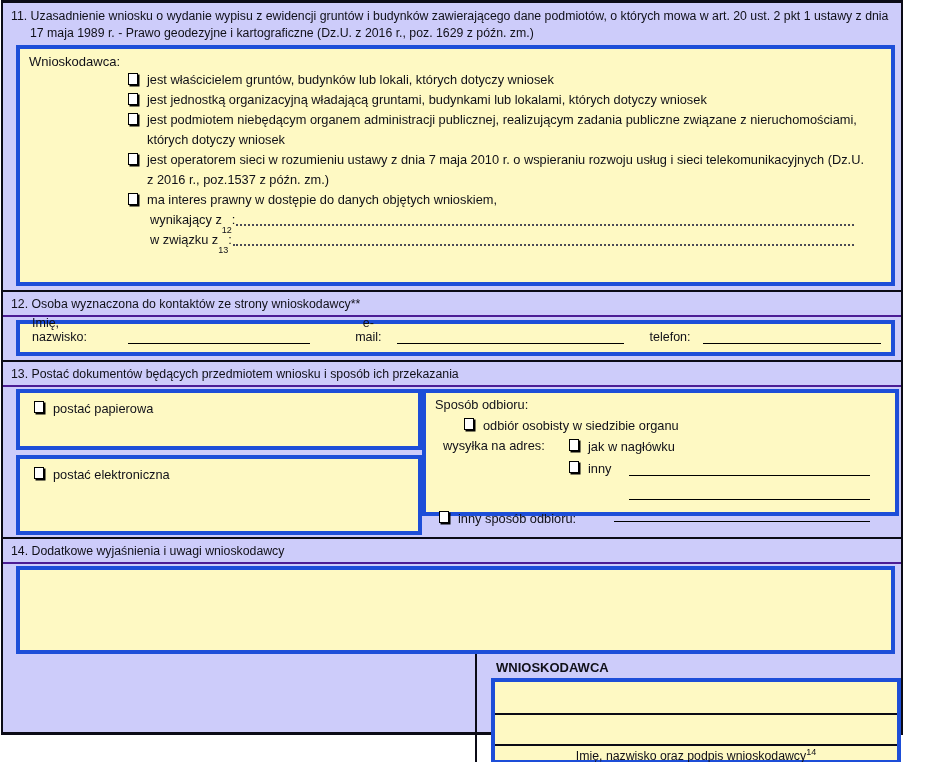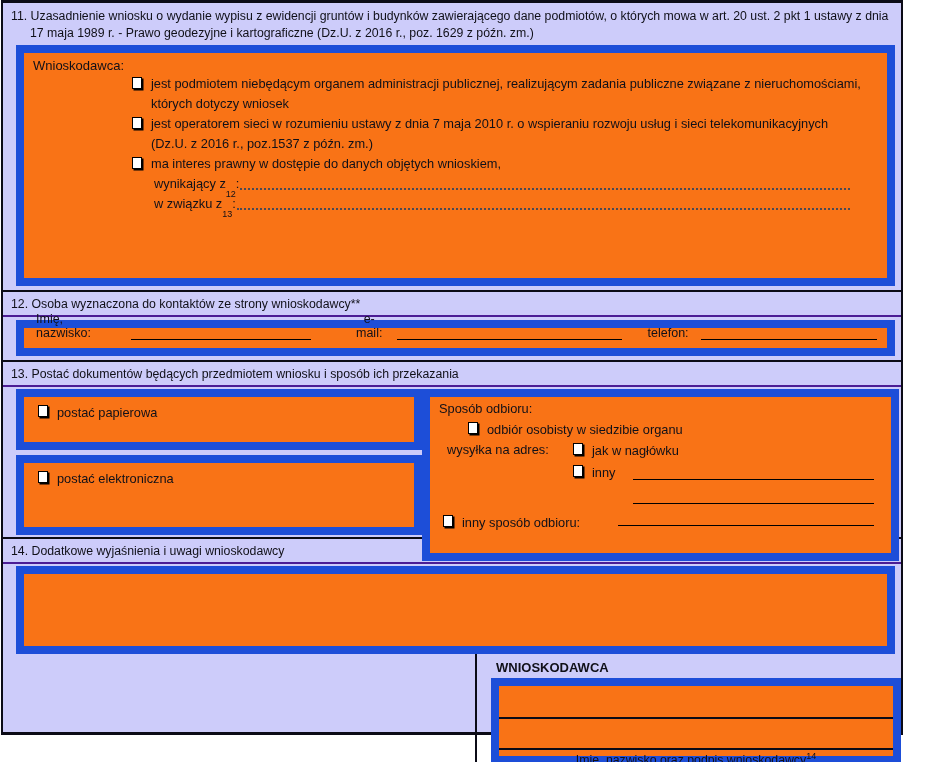--- a/index.html
+++ b/index.html
@@ -18,21 +18,21 @@
     border-top-width: 3px;
     border-bottom-width: 3px;
   }
   .band { font-size: 12.3px; line-height: 16.5px; padding: 5px 8px 4px 8px; }
   .band .l2 { padding-left: 19px; }
   .band-rule {
     border-top: 2px solid #0b0b16;
     border-bottom: 2px solid #4c1d95;
     padding: 2px 8px 3px 8px;
   }
-  .white-box { background: #f97316; border: 8px solid #1d4ed8; }
+  .white-box { background: #fef9c3; border: 4px solid #1d4ed8; }
 
   
   #box11 { margin: 0 6px 4px 13px; height: 241px; padding: 4px 22px 0 9px; }
   .applicant-label { font-size: 13px; line-height: 17px; }
   .opts { margin-left: 97px; }
   .opt { display: flex; align-items: flex-start; line-height: 20px; font-size: 12.8px; }
   .cb {
     flex: 0 0 auto;
     width: 10px; height: 12px;
     border: 1.5px solid #000;
@@ -51,21 +51,21 @@
   #u-name { width: 188px; margin-left: 13px; }
   #lbl-email { margin-left: 40px; text-align: center; }
   #u-email { width: 234px; margin-left: 10px; }
   #lbl-phone { margin-left: 26px; }
   #u-phone { width: 184px; margin-left: 12px; }
 
   
   #sec13 { position: relative; height: 150px; }
   #boxA { position: absolute; left: 13px; top: 2px; width: 406px; height: 61px; padding: 7px 0 0 12px; }
   #boxB { position: absolute; left: 13px; top: 68px; width: 406px; height: 80px; padding: 7px 0 0 12px; }
-  #boxR { position: absolute; left: 419px; top: 2px; width: 477px; height: 172px; font-size: 12.8px; }
+  #boxR { position: absolute; left: 419px; top: 2px; width: 477px; height: 127px; font-size: 12.8px; }
   .opt-inline { display: flex; align-items: flex-start; font-size: 12.8px; line-height: 17px; }
   .opt-inline .cb { margin-top: 1px; }
   .abs { position: absolute; }
   .hline { position: absolute; border-bottom: 1.8px solid #000; height: 0; }
 
   
   #box14 { margin: 2px 6px 0 13px; height: 88px; }
 
   
   #bottom { position: relative; height: 112px; }
@@ -82,20 +82,28 @@
 <div class="form">
 
   <div class="band">
     <div>11. Uzasadnienie wniosku o wydanie wypisu z ewidencji gruntów i budynków zawierającego dane podmiotów, o których mowa w art. 20 ust. 2 pkt 1 ustawy z dnia</div>
     <div class="l2">17 maja 1989 r. - Prawo geodezyjne i kartograficzne (Dz.U. z 2016 r., poz. 1629 z późn. zm.)</div>
   </div>
 
   <div class="white-box" id="box11">
     <div class="applicant-label">Wnioskodawca:</div>
     <div class="opts">
+      <div class="opt">
+        <span class="cb"></span>
+        <span class="opt-text">jest właścicielem gruntów, budynków lub lokali, których dotyczy wniosek</span>
+      </div>
+      <div class="opt">
+        <span class="cb"></span>
+        <span class="opt-text">jest jednostką organizacyjną władającą gruntami, budynkami lub lokalami, których dotyczy wniosek</span>
+      </div>
       <div class="opt">
         <span class="cb"></span>
         <span class="opt-text">jest podmiotem niebędącym organem administracji publicznej, realizującym zadania publiczne związane z nieruchomościami, których dotyczy wniosek</span>
       </div>
       <div class="opt">
         <span class="cb"></span>
         <span class="opt-text">jest operatorem sieci w rozumieniu ustawy z dnia 7 maja 2010 r. o wspieraniu rozwoju usług i sieci telekomunikacyjnych (Dz.U. z 2016 r., poz.1537 z późn. zm.)</span>
       </div>
       <div class="opt">
         <span class="cb"></span>

